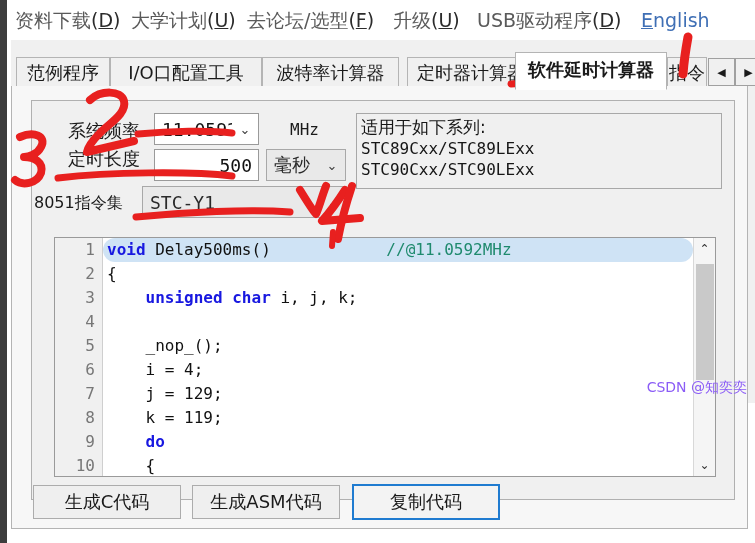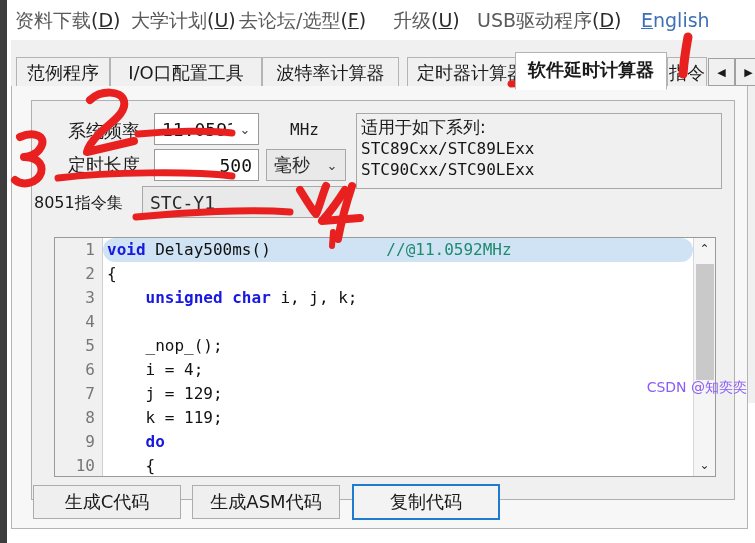--- a/index.html
+++ b/index.html
@@ -248,21 +248,21 @@
 <body>
 
 <div id="app">
 
   <div class="win-left-border"></div>
   <div class="win-left-border2"></div>
 
   <div class="menubar" id="menubar">
       <div class="menu-item" style="left: 4px;"><span class="mn">资料下载</span>(<span class="ul">D</span>)</div>
       <div class="menu-item" style="left: 120px;"><span class="mn">大学计划</span>(<span class="ul">U</span>)</div>
-      <div class="menu-item" style="left: 228px; text-align: center;"><span class="mn">去论坛/选型</span>(<span class="ul">F</span>)</div>
+      <div class="menu-item" style="left: 236px; text-align: center;"><span class="mn">去论坛/选型</span>(<span class="ul">F</span>)</div>
       <div class="menu-item" style="left: 382px;"><span class="mn">升级</span>(<span class="ul">U</span>)</div>
       <div class="menu-item" style="left: 466px;"><span class="mn">USB驱动程序</span>(<span class="ul">D</span>)</div>
       <div class="menu-item eng" style="left: 630px;"><span class="ul">E</span>nglish</div>
     </div>
 
   <div class="tabstrip" id="tabstrip">
     <div class="tabs-bg"></div>
   <div class="tab" style="left: 5px; width: 94px;">范例程序</div>
       <div class="tab" style="left: 99px; width: 152px;">I/O口配置工具</div>
       <div class="tab" style="left: 251px; width: 137px;">波特率计算器</div>
@@ -279,21 +279,21 @@
 
     <div class="inner-panel">
 
       <div class="lbl" style="left:36px;top:18px;">系统频率</div>
       <div class="combo" style="left:122px;top:12px;width:105px;height:32px;">
         <span class="ctext">11.0592</span>
         <span class="carrow">⌄</span>
       </div>
       <div class="unitlabel" style="left:238px;top:19px;">MHz</div>
 
-      <div class="lbl" style="left:36px;top:52px;font-family:Liberation Mono, monospace;">定时长度</div>
+      <div class="lbl" style="left:36px;top:46px;font-family:Liberation Mono, monospace;">定时长度</div>
       <div class="textbox" style="left:122px;top:48px;width:105px;height:32px;">500</div>
       <div class="combo grey" style="left:234px;top:48px;width:80px;height:32px;">
         <span class="ctext" style="font-family:'DejaVu Sans',sans-serif;">毫秒</span>
         <span class="carrow">⌄</span>
       </div>
 
       <div class="lbl small" style="left:2px;top:92px;">8051指令集</div>
       <div class="combo grey" style="left:110px;top:85px;width:205px;height:32px;">
         <span class="ctext">STC-Y1</span>
         <span class="carrow">⌄</span>

